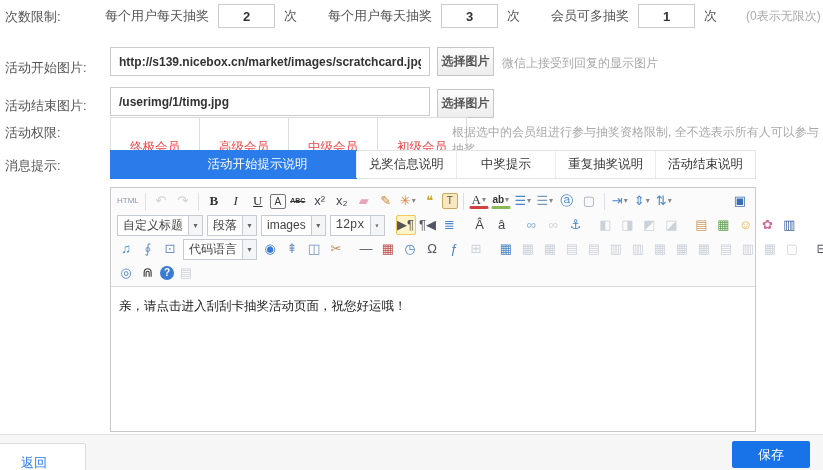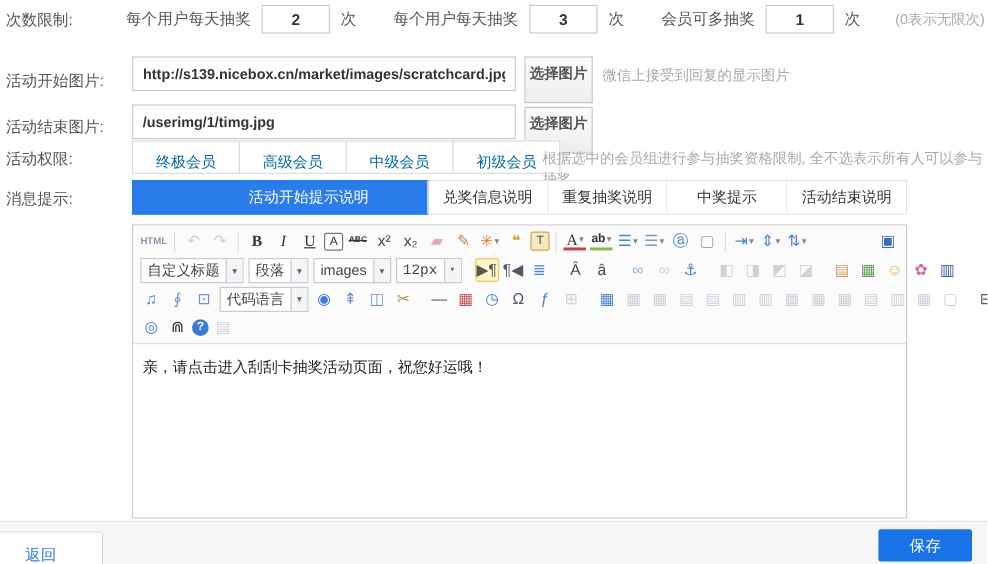--- a/index.html
+++ b/index.html
@@ -12,46 +12,46 @@
   
   .limits { position:absolute; left:105px; top:3px; height:26px; display:flex; align-items:center; }
   .limits .lt { color:#555; margin-right:9px; }
   .limits .lt.gap { margin-left:22px; }
   .num-input { width:57px; height:24px; border:1px solid #ccc; text-align:center; font-weight:bold; font-size:13px; color:#333; margin-right:9px; font-family:inherit; }
   .limits .hint { margin-left:20px; }
   .hint { color:#a9a9a9; font-size:12px; }
 
   
   .url-input { position:absolute; left:110px; width:320px; height:29px; border:1px solid #ccc; padding:0 8px; font-weight:bold; font-size:12px; color:#333; font-family:inherit; }
-  .pick-btn { position:absolute; left:437px; width:57px; height:39px; background:linear-gradient(#fcfcfc,#ededed); border:1px solid #c6c6c6; font-size:12px; font-weight:bold; color:#555; text-align:center; line-height:27px; cursor:pointer; }
+  .pick-btn { position:absolute; left:437px; width:57px; height:29px; background:linear-gradient(#fcfcfc,#ededed); border:1px solid #c6c6c6; font-size:12px; font-weight:bold; color:#555; text-align:center; line-height:27px; cursor:pointer; }
   .row-hint { position:absolute; left:502px; }
 
   
   .perm-group { position:absolute; left:110px; top:117px; display:flex; }
-  .mbtn { height:28px; padding:4px 19px; border:1px solid #dcdcdc; margin-left:-1px; background:#fff; line-height:26px; font-size:12.5px; color:#0369a1; cursor:pointer; }
+  .mbtn { height:28px; padding:16px 19px; border:1px solid #dcdcdc; margin-left:-1px; background:#fff; line-height:26px; font-size:12.5px; color:#ef4444; cursor:pointer; }
   .mbtn:first-child { margin-left:0; }
   .perm-hint { position:absolute; left:452px; top:124px; }
 
   
   .tabstrip { position:absolute; left:110px; top:150px; width:646px; height:29px; display:flex; border:1px solid #e3e3e3; background:#fff; }
   .tab { flex:1; text-align:center; line-height:27px; font-size:12.5px; color:#333; border-left:1px solid #ececec; cursor:pointer; }
   .tab:first-child { border-left:none;padding-left:48px; }
   .tab.active { background:var(--accent,#2b7ceb); color:#fff; line-height:29px; margin:-1px; flex-basis:auto; }
 
   
   .editor { position:absolute; left:110px; top:187px; width:646px; height:245px; border:1px solid #c9c9c9; background:#fff; display:flex; flex-direction:column; }
   .toolbar { background:#fbfbfb; border-bottom:1px solid #d9d9d9; padding:1px 2px; }
   .trow { display:flex; align-items:center; height:24px; padding:0 2px; }
   .ticon { display:inline-flex; align-items:center; justify-content:center; min-width:20px; height:20px; font-size:13px; line-height:20px; color:#7c8b9e; cursor:pointer; border:1px solid transparent; border-radius:2px; margin:0 1px; white-space:nowrap; }
   .ticon.act { background:#fff3c8; border-color:#f2c661; color:#555; }
   .ticon.dis { color:#ccd2da !important; cursor:default; }
   .dda { font-size:8px; color:#888; margin-left:1px; }
   .sep { width:1px; height:17px; background:#dcdfe3; margin:0 4px; }
   .tflex { flex:1; }
-  .tt { font-size:8px; font-weight:bold; letter-spacing:0; color:#8a97a8; }
+  .tt { font-size:8px; font-weight:normal; letter-spacing:0; color:#8a97a8; }
   .gb { font-weight:bold; color:#333; font-family:"Liberation Serif","DejaVu Serif",serif; }
   .gi { font-style:italic; color:#333; font-family:"Liberation Serif","DejaVu Serif",serif; }
   .gu { text-decoration:underline; color:#333; font-family:"Liberation Serif","DejaVu Serif",serif; }
   .gbox { border:1px solid #777; font-size:10px; min-width:16px; height:15px; line-height:13px; color:#333; }
   .gstrike { font-size:7px; font-weight:bold; text-decoration:line-through; color:#333; }
   .gboxfill { background:#f7e8c0; border:1px solid #caa85a; font-size:10px; min-width:16px; height:16px; color:#555; }
   .gfc { color:#333; font-family:"Liberation Serif","DejaVu Serif",serif; border-bottom:3px solid #d04040; height:16px; }
   .ghl { color:#333; font-size:10px; font-weight:bold; border-bottom:3px solid #88bb55; height:16px; }
   .ghelp { background:#3a7bd5; color:#fff !important; border-radius:50%; min-width:14px; width:14px; height:14px; line-height:14px; font-size:10px; font-weight:bold; }
   .tsel { display:inline-flex; align-items:center; height:21px; border:1px solid #c6cad1; background:#fff; margin:0 2px; cursor:pointer; }
@@ -98,22 +98,22 @@
       <div class="mbtn">高级会员</div>
       <div class="mbtn">中级会员</div>
       <div class="mbtn">初级会员</div>
     </div>
   <div class="hint perm-hint">根据选中的会员组进行参与抽奖资格限制, 全不选表示所有人可以参与抽奖</div>
 
   <div class="flabel" style="top:157px;">消息提示:</div>
   <div class="tabstrip">
       <div class="tab active">活动开始提示说明</div>
       <div class="tab">兑奖信息说明</div>
+      <div class="tab">中奖提示</div>
       <div class="tab">重复抽奖说明</div>
-      <div class="tab">中奖提示</div>
       <div class="tab">活动结束说明</div>
     </div>
 
   <div class="editor">
     <div class="toolbar">
       <div class="trow">
           <span class="ticon tt" title="source">HTML</span>
           <div class="sep"></div>
           <span class="ticon dis" title="undo">↶</span>
           <span class="ticon dis" title="redo">↷</span>

